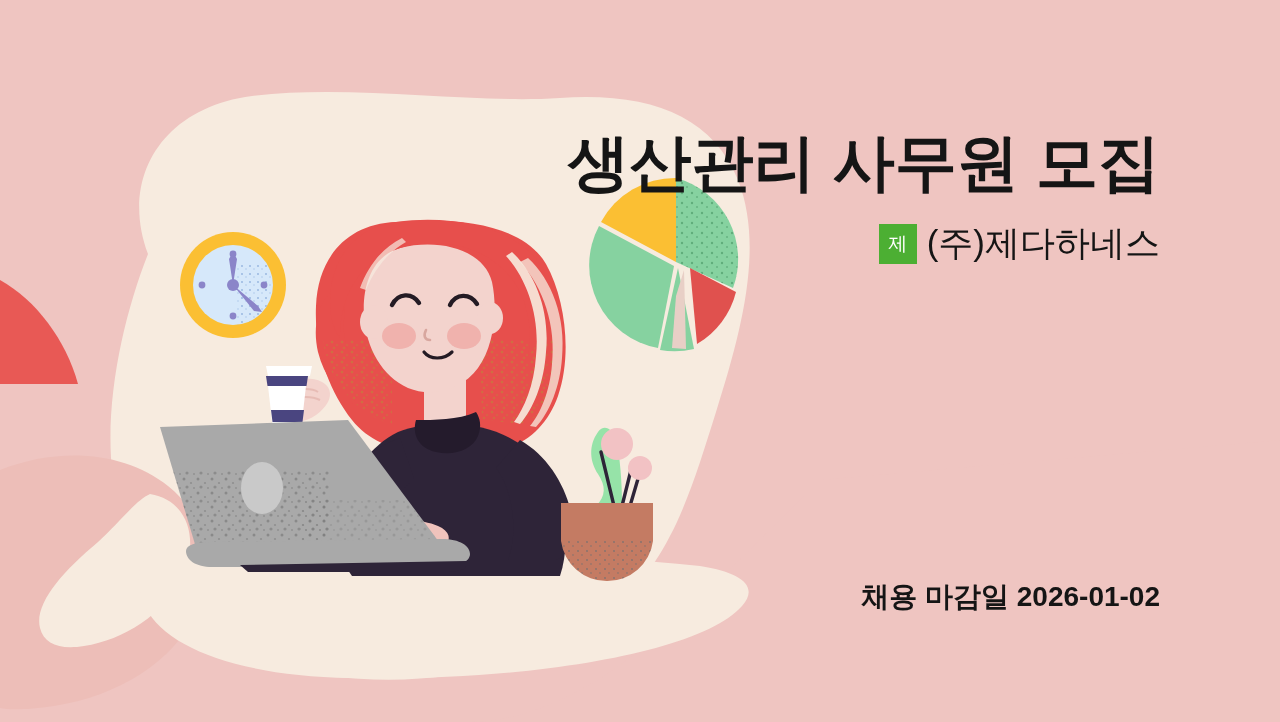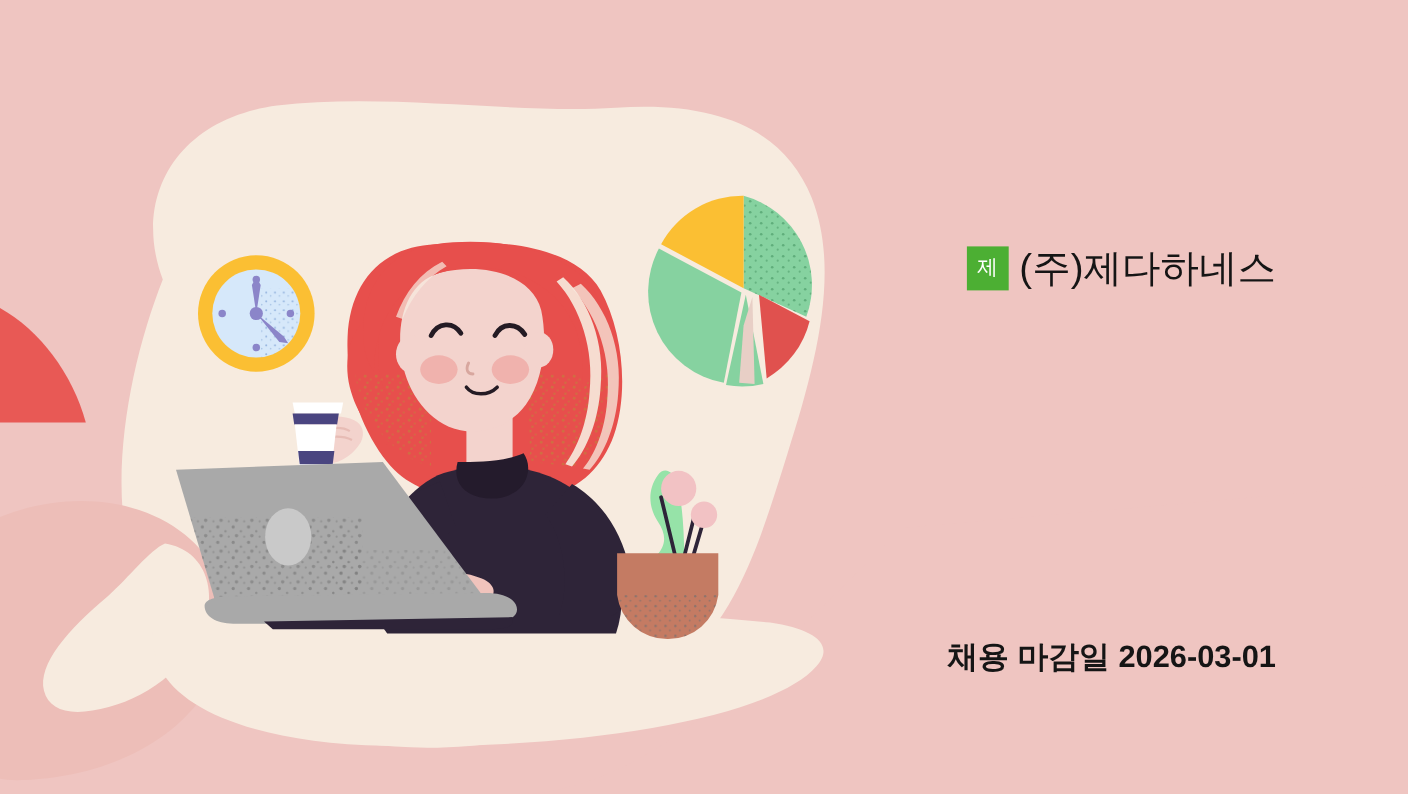--- a/index.html
+++ b/index.html
@@ -325,22 +325,23 @@
       <circle cx="640" cy="468" r="12" fill="#f2c2c4"></circle>
       <path d="M561 503 h92 v38 a46 46 0 0 1 -46 40 a46 46 0 0 1 -46 -40 z" fill="#c47b63"></path>
       <g clip-path="url(#clipPot)">
         <rect x="561" y="540" width="95" height="45" fill="url(#speckPot)"></rect>
       </g>
     </g>
   </svg>
 
   <div class="text-layer">
 
+    <div id="job-title">생산관리 사무원 모집</div>
 
     <div id="company-row">
       <div id="company-badge">제</div>
       <div id="company-name">(주)제다하네스</div>
     </div>
 
-    <div id="deadline">채용 마감일  2026-03-01</div>
+    <div id="deadline">채용 마감일  2026-01-02</div>
 
   </div>
 </div>
 
 </body></html>

